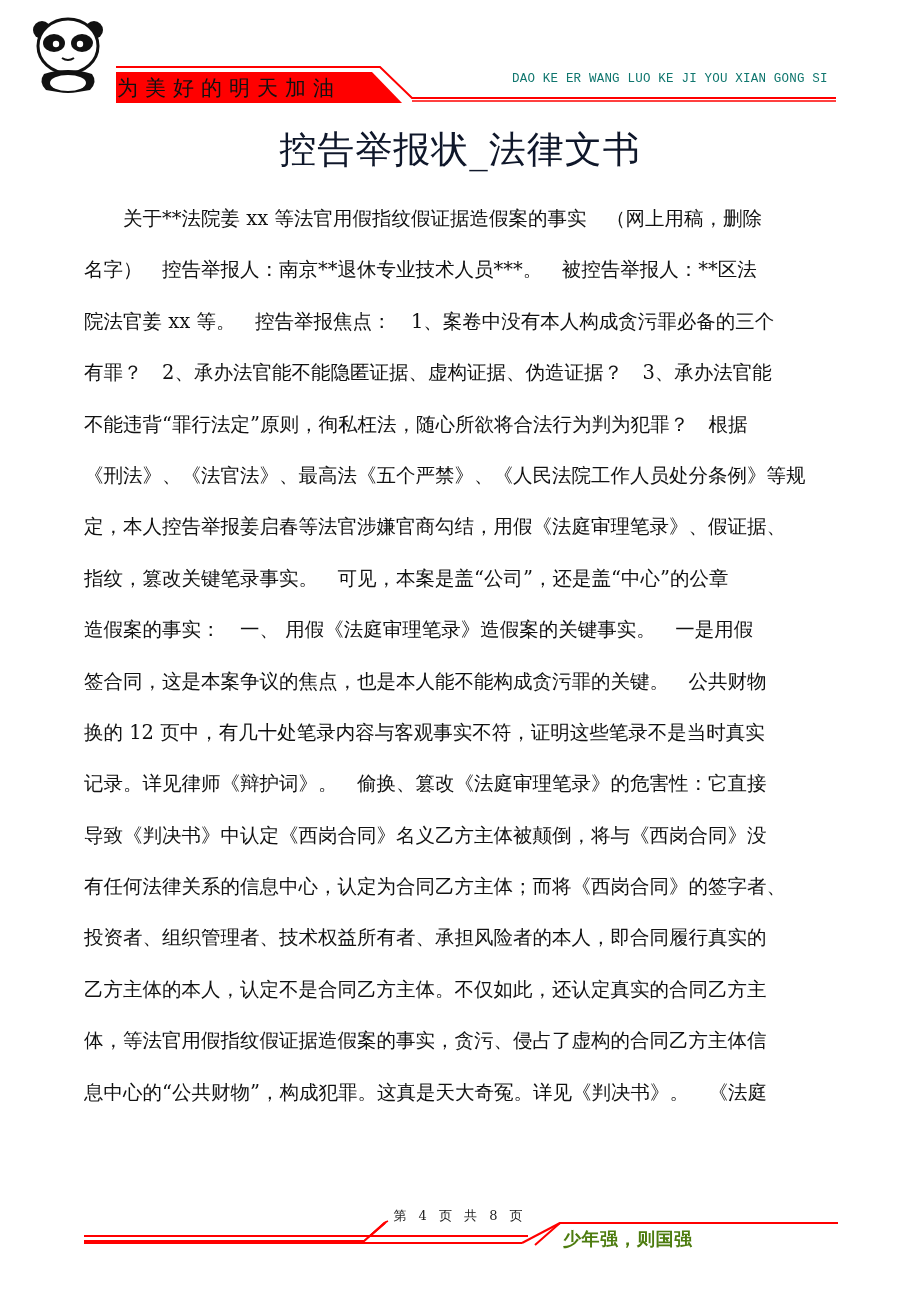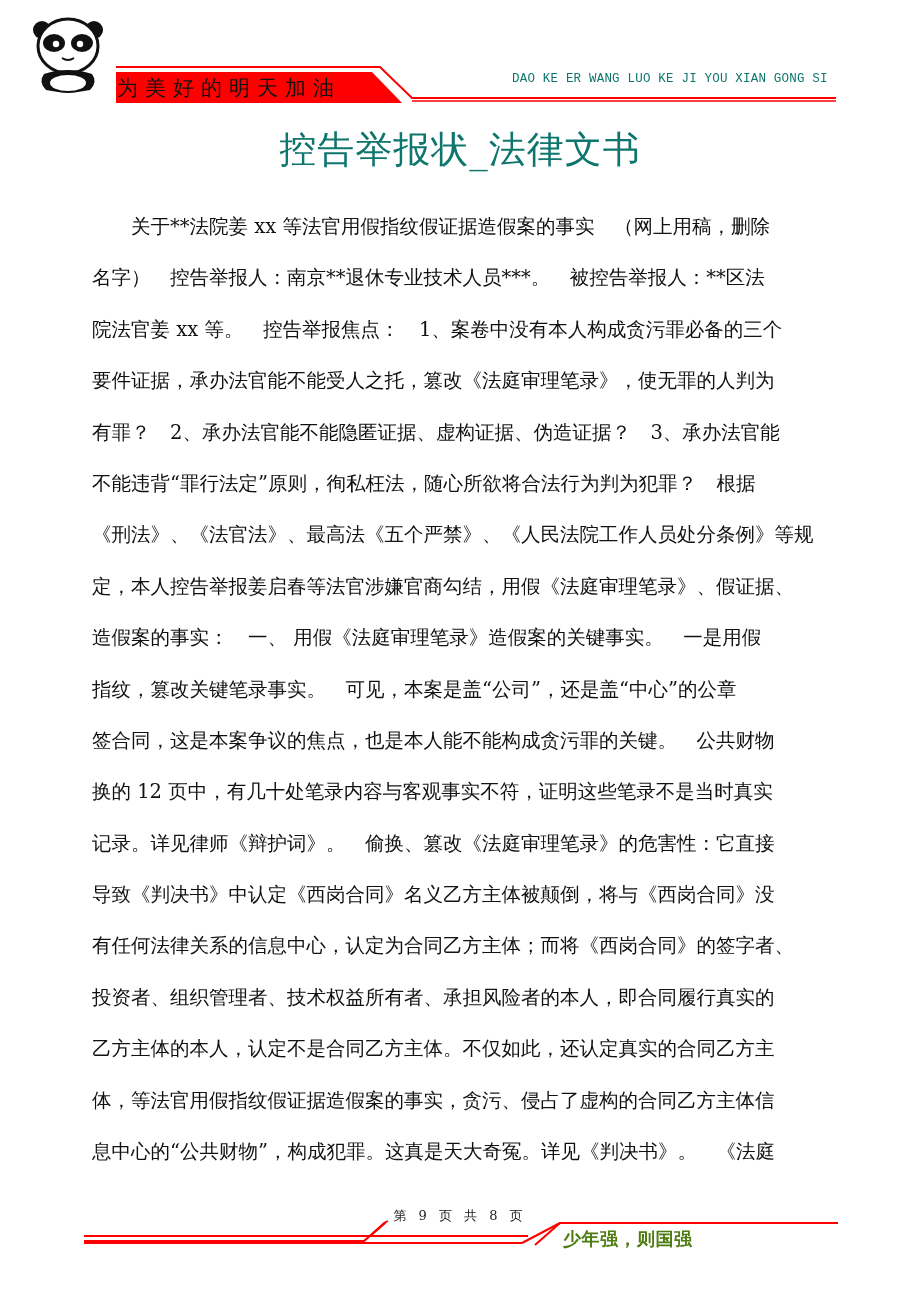--- a/index.html
+++ b/index.html
@@ -2,22 +2,22 @@
 <html><head>
 <meta charset="utf-8">
 <style>
   html, body { margin: 0; padding: 0; background: #ffffff; }
   body { width: 920px; height: 1303px; position: relative; overflow: hidden; font-family: "DejaVu Serif", "Liberation Serif", serif; color: #111; }
   .header { position: absolute; left: 0; top: 0; width: 920px; height: 110px; padding-left: 12px; }
   .panda { position: absolute; left: 28px; top: 10px; width: 80px; height: 88px; }
   .banner-svg { position: absolute; left: 0; top: 0; }
   .slogan { position: absolute; left: 117px; top: 72px; height: 32px; line-height: 32px; font-size: 21px; letter-spacing: 7px; color: #111; font-family: "DejaVu Sans", "Liberation Sans", sans-serif; white-space: nowrap; }
   .company { position: absolute; left: 512px; top: 72px; font-family: "Liberation Mono", "DejaVu Sans Mono", monospace; font-size: 12.5px; color: #0f766e; letter-spacing: 0.2px; white-space: nowrap; }
-  .title { position: absolute; left: 0; width: 920px; top: 125px; text-align: center; color: #0f766e; font-size: 37px; letter-spacing: 1px; font-family: "DejaVu Serif", "Liberation Serif", serif; font-weight: normal; margin: 0; }
-  .body-text { position: absolute; left: 84px; top: 193px; width: 762px; font-size: 19.5px; line-height: 51.4px; text-align: justify; margin: 8px; }
+  .title { position: absolute; left: 0; width: 920px; top: 125px; text-align: center; color: #0f172a; font-size: 37px; letter-spacing: 1px; font-family: "DejaVu Serif", "Liberation Serif", serif; font-weight: normal; margin: 0; }
+  .body-text { position: absolute; left: 84px; top: 193px; width: 762px; font-size: 19.5px; line-height: 51.4px; text-align: justify; margin: 0; }
   .body-text .line { display: block; white-space: nowrap; height: 51.4px; overflow: hidden; }
   .footer-svg { position: absolute; left: 0; top: 1195px; }
   .page-num { position: absolute; left: 0; width: 920px; top: 1207px; text-align: center; font-size: 13px; color: #222; letter-spacing: 4px; font-family: "DejaVu Serif", "Liberation Serif", serif; }
   .footer-slogan { position: absolute; left: 563px; top: 1227px; font-size: 18px; font-weight: bold; color: #4d7c0f; font-family: "DejaVu Sans", "Liberation Sans", sans-serif; letter-spacing: 0.5px; white-space: nowrap; }
 </style>
 </head>
 <body>
 
 <div class="header">
   <svg class="panda" viewBox="0 0 80 88" width="80" height="88">
@@ -42,27 +42,26 @@
   <div class="slogan">为美好的明天加油</div>
   <div class="company">DAO KE ER WANG LUO KE JI YOU XIAN GONG SI</div>
 </div>
 
 <h1 class="title">控告举报状_法律文书</h1>
 
 <div class="body-text">
   <span class="line">　　关于**法院姜 xx 等法官用假指纹假证据造假案的事实　（网上用稿，删除</span>
   <span class="line">名字）　控告举报人：南京**退休专业技术人员***。　被控告举报人：**区法</span>
   <span class="line">院法官姜 xx 等。　控告举报焦点：　1、案卷中没有本人构成贪污罪必备的三个</span>
-  <span class="line">要件证据，承办法官能不能受人之托，篡改《法庭审理笔录》，使无罪的人判为</span>
   <span class="line">有罪？　2、承办法官能不能隐匿证据、虚构证据、伪造证据？　3、承办法官能</span>
   <span class="line">不能违背“罪行法定”原则，徇私枉法，随心所欲将合法行为判为犯罪？　根据</span>
   <span class="line">《刑法》、《法官法》、最高法《五个严禁》、《人民法院工作人员处分条例》等规</span>
   <span class="line">定，本人控告举报姜启春等法官涉嫌官商勾结，用假《法庭审理笔录》、假证据、</span>
+  <span class="line">指纹，篡改关键笔录事实。　可见，本案是盖“公司”，还是盖“中心”的公章</span>
   <span class="line">造假案的事实：　一、 用假《法庭审理笔录》造假案的关键事实。　一是用假</span>
-  <span class="line">指纹，篡改关键笔录事实。　可见，本案是盖“公司”，还是盖“中心”的公章</span>
   <span class="line">签合同，这是本案争议的焦点，也是本人能不能构成贪污罪的关键。　公共财物</span>
   <span class="line">换的 12 页中，有几十处笔录内容与客观事实不符，证明这些笔录不是当时真实</span>
   <span class="line">记录。详见律师《辩护词》。　偷换、篡改《法庭审理笔录》的危害性：它直接</span>
   <span class="line">导致《判决书》中认定《西岗合同》名义乙方主体被颠倒，将与《西岗合同》没</span>
   <span class="line">有任何法律关系的信息中心，认定为合同乙方主体；而将《西岗合同》的签字者、</span>
   <span class="line">投资者、组织管理者、技术权益所有者、承担风险者的本人，即合同履行真实的</span>
   <span class="line">乙方主体的本人，认定不是合同乙方主体。不仅如此，还认定真实的合同乙方主</span>
   <span class="line">体，等法官用假指纹假证据造假案的事实，贪污、侵占了虚构的合同乙方主体信</span>
   <span class="line">息中心的“公共财物”，构成犯罪。这真是天大奇冤。详见《判决书》。　《法庭</span>
 </div>
@@ -83,14 +82,14 @@
 </svg>
 
 <svg class="footer-svg" width="920" height="60">
   <line x1="536" y1="48" x2="556" y2="48" stroke="none"></line>
   <polyline points="535,50 560,28 838,28" fill="none" stroke="#ff0000" stroke-width="2"></polyline>
   <line x1="84" y1="41" x2="528" y2="41" stroke="#ff0000" stroke-width="2"></line>
   <line x1="84" y1="48" x2="522" y2="48" stroke="#ff0000" stroke-width="2"></line>
   <line x1="522" y1="48" x2="560" y2="28" stroke="#ff0000" stroke-width="2"></line>
 </svg>
 
-<div class="page-num">第 9 页 共 8 页</div>
+<div class="page-num">第 4 页 共 8 页</div>
 <div class="footer-slogan">少年强，则国强</div>
 
 </body></html>

